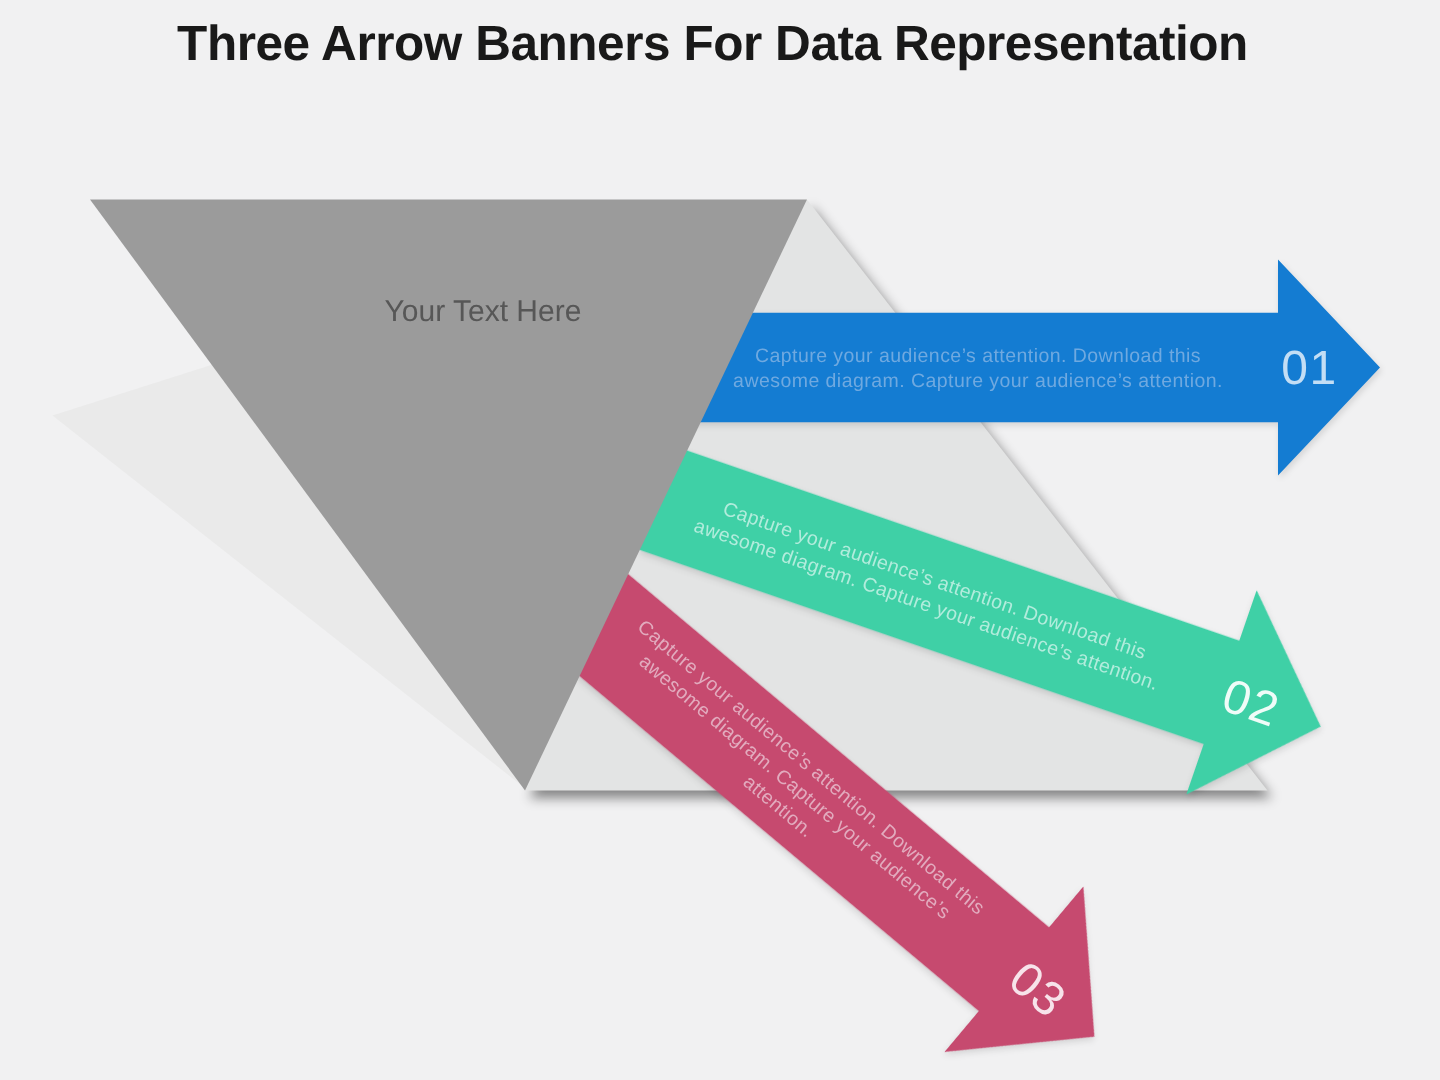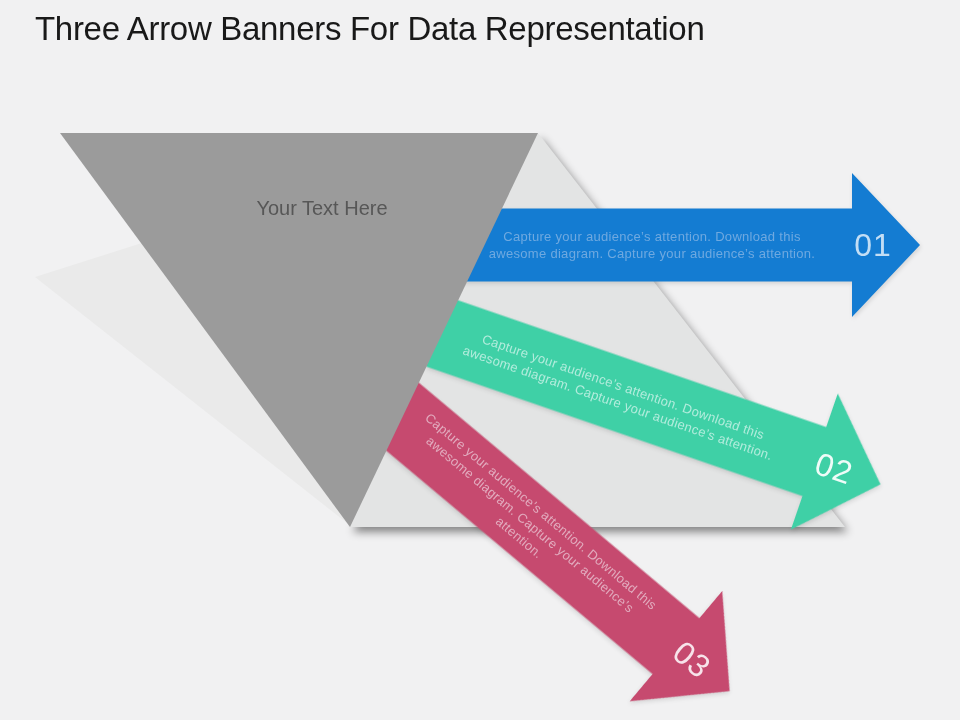--- a/index.html
+++ b/index.html
@@ -1,21 +1,21 @@
 <!DOCTYPE html>
 <html><head>
 <meta charset="utf-8">
 <style>
   html,body{margin:0;padding:0;}
   body{width:960px;height:720px;overflow:hidden;font-family:"Liberation Sans","DejaVu Sans",sans-serif;}
   .slide{position:relative;width:960px;height:720px;background:#f1f1f2;overflow:hidden;}
 
   .page-title{
     position:absolute;left:35px;top:10px;width:880px;
-    font-size:33px;font-weight:normal;letter-spacing:-0.3px;margin:0;
+    font-size:33px;font-weight:bold;letter-spacing:-0.3px;margin:0;text-align:center;
   }
 
   .decor{position:absolute;left:0;top:0;width:960px;height:720px;}
   .decor.wedge{z-index:1;}
   .decor.panel{z-index:2;filter:drop-shadow(3px 5px 4px rgba(0,0,0,0.45));}
   .decor.main-tri{z-index:6;}
 
   .triangle-text{
     position:absolute;left:212px;top:196px;width:220px;z-index:7;
     text-align:center;

